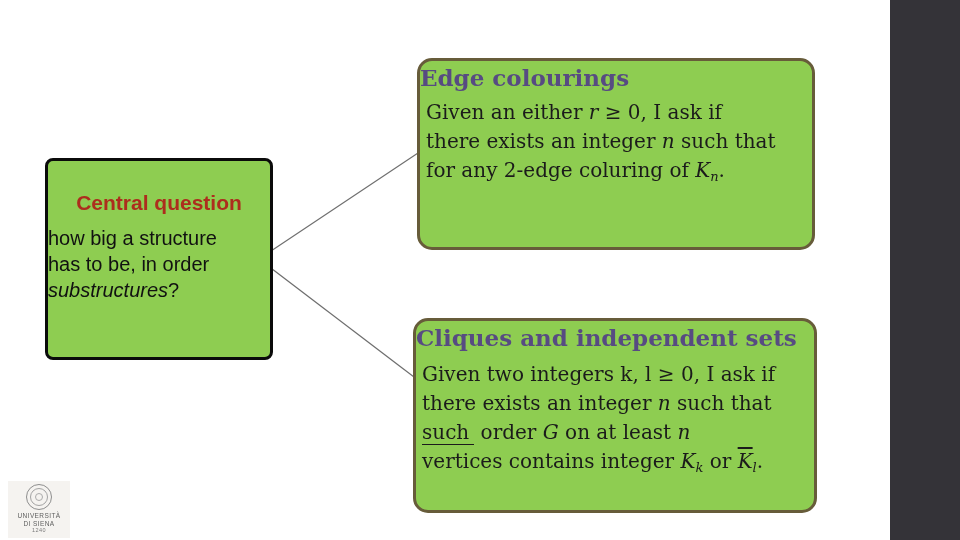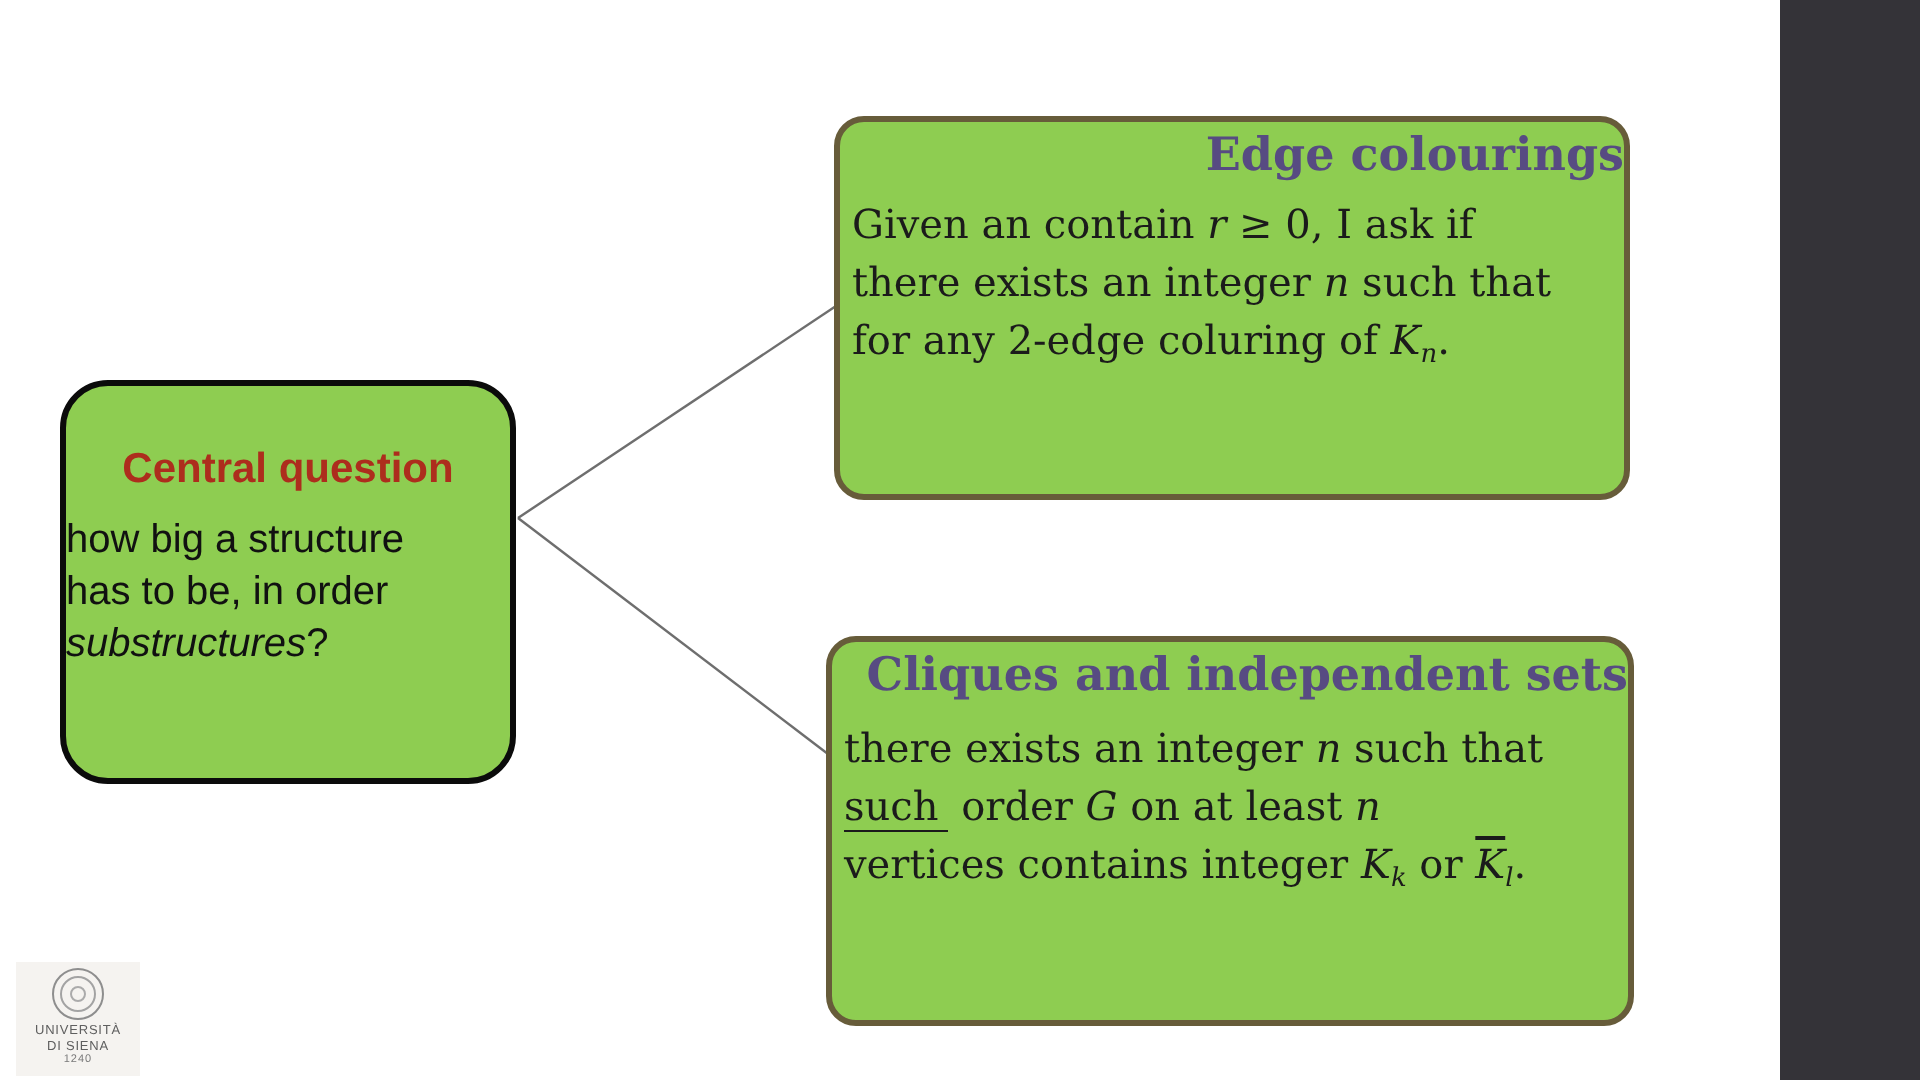--- a/index.html
+++ b/index.html
@@ -3,23 +3,23 @@
 <meta charset="utf-8">
 <style>
   html,body{margin:0;padding:0;}
   body{width:960px;height:540px;position:relative;background:#ffffff;overflow:hidden;
        font-family:"DejaVu Serif",serif;}
   .connector-svg{position:absolute;left:0;top:0;z-index:1;}
   .box{position:absolute;background:var(--green,#8ecd51);z-index:2;box-sizing:content-box;}
   .rbox{border:3px solid var(--box-border,#675c3a);border-radius:15px;overflow:hidden;}
   #edge-box{left:417px;top:58px;width:392px;height:186px;}
   #cliques-box{left:413px;top:283px;width:398px;height:189px;margin-top:35px;}
-  #central-box{left:30px;top:158px;width:222px;height:196px;
-       border:3px solid var(--central-border,#0b0b0b);border-radius:24px;overflow:hidden;margin-top:32px;}
-  .rtitle{text-align:right;font-weight:bold;font-size:23px;line-height:30px;margin-top:2px;
+  #central-box{left:45px;top:158px;width:222px;height:196px;
+       border:3px solid var(--central-border,#0b0b0b);border-radius:8px;overflow:hidden;}
+  .rtitle{text-align:left;font-weight:bold;font-size:23px;line-height:30px;margin-top:2px;
        color:var(--purple,#574b82);}
   .rbody{margin:5px 4px 0 6px;font-size:20px;line-height:29px;color:var(--text,#1b1b1b);}
   #cliques-box .rbody{margin-top:7px;}
   .rline{white-space:nowrap;}
   .var{font-style:italic;}
   .msub{font-style:italic;font-size:13px;position:relative;top:4px;}
   .ovl{text-decoration:overline;}
   .und{border-bottom:1.5px solid #1b1b1b;padding-right:5px;}
   .ctitle{margin-top:29px;text-align:center;font-family:"Liberation Sans",sans-serif;
        font-weight:bold;font-size:21px;line-height:26px;color:var(--red,#ad2d1d);}
@@ -49,29 +49,30 @@
   <div class="cbody">
     <div class="cline"><span>how big a structure</span></div>
     <div class="cline"><span>has to be, in order</span></div>
     <div class="cline"><i class="var">substructures</i><span>?</span></div>
   </div>
 </div>
 
 <div id="edge-box" class="box rbox">
   <div class="rtitle">Edge colourings</div>
   <div class="rbody">
-    <div class="rline"><span>Given an contain </span><i class="var">r</i><span> ≥ 0, I ask if</span></div>
+    <div class="rline"><span>Given an either </span><i class="var">r</i><span> ≥ 0, I ask if</span></div>
     <div class="rline"><span>there exists an integer </span><i class="var">n</i><span> such that</span></div>
     <div class="rline"><span>for any 2-edge coluring of </span><i class="var">K</i><i class="msub">n</i><span>.</span></div>
   </div>
 </div>
 
 <div id="cliques-box" class="box rbox">
   <div class="rtitle">Cliques and independent sets</div>
   <div class="rbody">
+    <div class="rline"><span>Given two integers k, l ≥ 0, I ask if</span></div>
     <div class="rline"><span>there exists an integer </span><i class="var">n</i><span> such that</span></div>
     <div class="rline"><span class="und">such</span><span> order </span><i class="var">G</i><span> on at least </span><i class="var">n</i></div>
     <div class="rline"><span>vertices contains integer </span><i class="var">K</i><i class="msub">k</i><span> or </span><i class="var ovl">K</i><i class="msub">l</i><span>.</span></div>
   </div>
 </div>
 
 <div class="logo">
   <div class="seal">
     <div class="seal-mid"></div>
     <div class="seal-core"></div>

